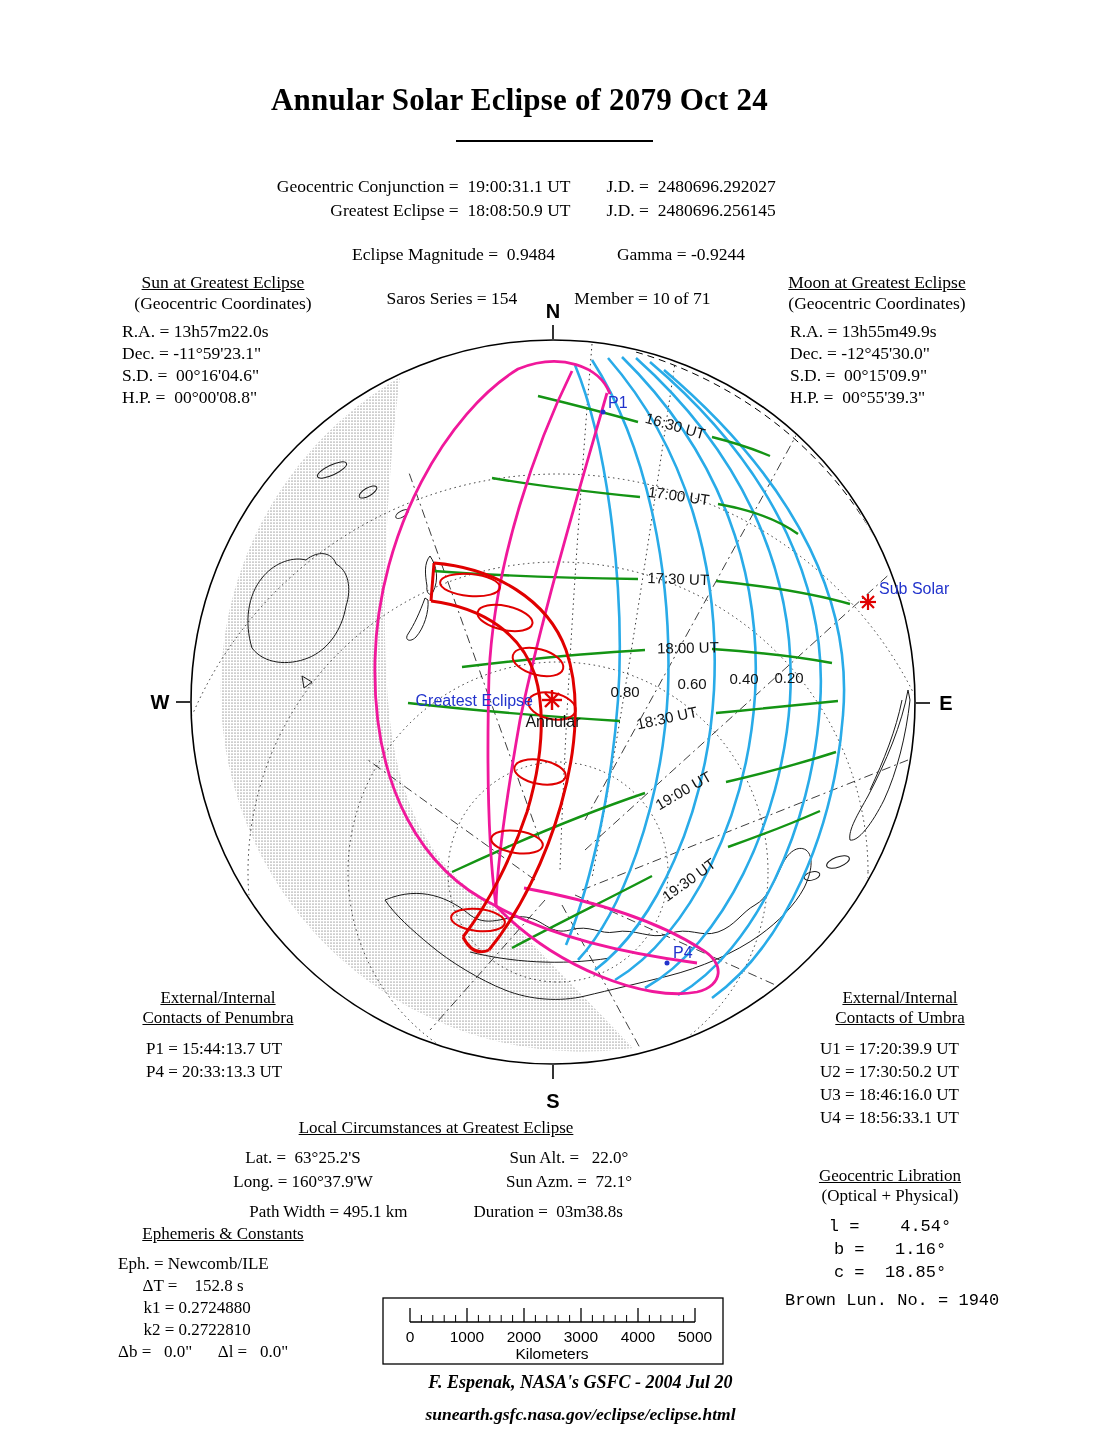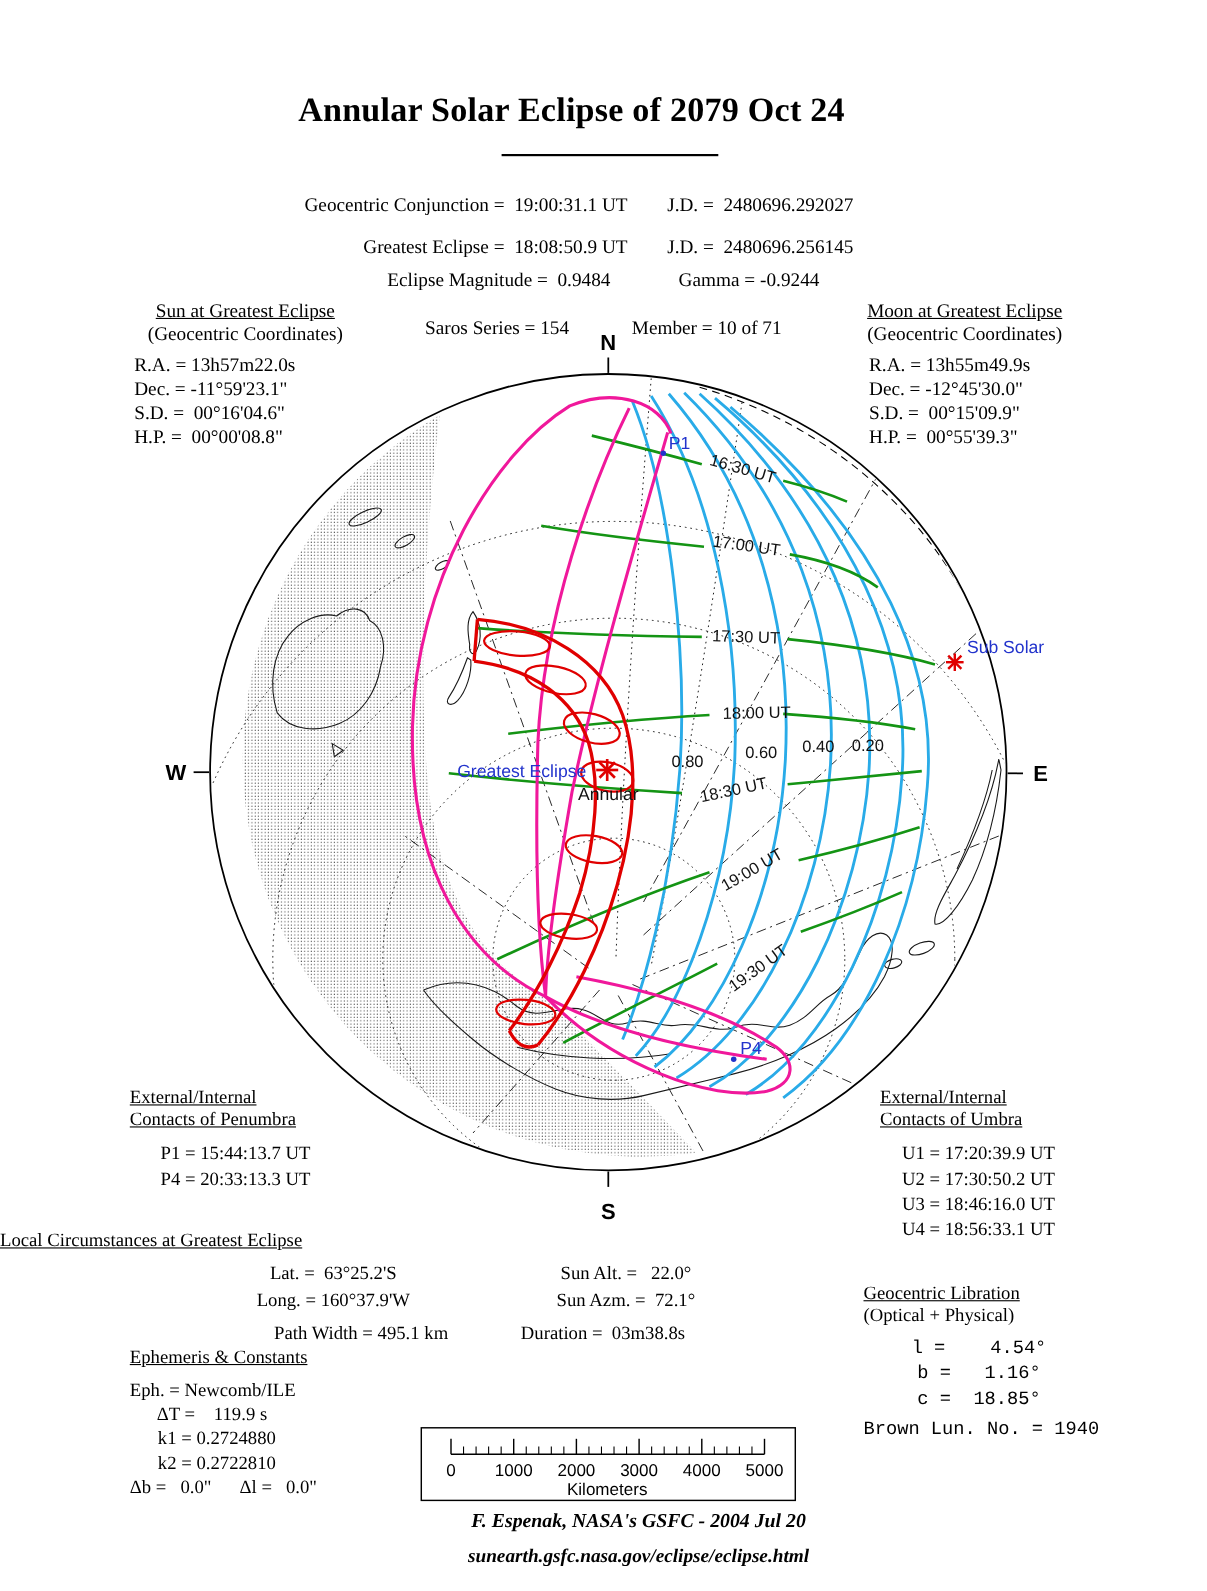--- a/index.html
+++ b/index.html
@@ -13,21 +13,21 @@
   .title-rule{left:456px;top:140px;width:197px;height:2px;background:#000;}
   .hrow{left:0;width:1097px;display:flex;justify-content:center;font-size:17.5px;}
   .hrow .c1{width:380px;text-align:right;}
   .hrow .c2{width:300px;text-align:left;margin-left:36px;}
   .hrow2{left:0;width:1097px;display:flex;justify-content:center;font-size:17.5px;}
   .hrow2 span{text-align:left;}
   .side{width:230px;font-size:17.5px;}
   .side .hd{text-align:center;}
   .side .rows{margin-top:6px;padding-left:14px;line-height:22px;}
   .blk{font-size:17px;}
-  .blk .hd{text-align:left;line-height:20px;}
+  .blk .hd{text-align:center;line-height:20px;}
   .blk .rows{margin-top:9px;line-height:23px;}
   .footer{left:0;width:1097px;text-align:center;font-style:italic;font-weight:700;margin-left:32px;}
   svg{position:absolute;left:0;top:0;}
   .glabel{font-family:"Liberation Sans",sans-serif;fill:#111;}
   .blab{font-family:"Liberation Sans",sans-serif;fill:#2233cc;}
   .nsew{font-family:"Liberation Sans",sans-serif;font-weight:bold;font-size:20px;fill:#000;}
   .sbnum{font-family:"Liberation Sans",sans-serif;font-size:15.5px;fill:#000;}
 </style>
 </head>
 <body>
@@ -238,21 +238,21 @@
     </g>
   </svg>
 
   <div class="abs title">Annular Solar Eclipse of  2079 Oct 24</div>
   <div class="abs title-rule"></div>
 
   <div class="abs hrow" style="top:176px">
     <span class="c1 pre">Geocentric Conjunction =  19:00:31.1 UT</span>
     <span class="c2 pre">J.D. =  2480696.292027</span>
   </div>
-  <div class="abs hrow" style="top:214px">
+  <div class="abs hrow" style="top:200px">
     <span class="c1 pre">Greatest Eclipse =  18:08:50.9 UT</span>
     <span class="c2 pre">J.D. =  2480696.256145</span>
   </div>
   <div class="abs hrow2" style="top:244px">
     <span class="pre">Eclipse Magnitude =  0.9484</span>
     <span class="pre" style="margin-left:62px">Gamma = -0.9244</span>
   </div>
   <div class="abs hrow2" style="top:288px">
     <span class="pre">Saros Series = 154</span>
     <span class="pre" style="margin-left:57px">Member = 10 of 71</span>
@@ -315,21 +315,21 @@
     <div style="display:flex;justify-content:center;margin-top:8px">
       <span class="pre">Path Width = 495.1 km</span>
       <span class="pre" style="margin-left:66px">Duration =  03m38.8s</span>
     </div>
   </div>
 
   <div class="abs blk" style="left:118px;top:1224px;width:210px">
     <div class="hd u">Ephemeris &amp; Constants</div>
     <div class="rows" style="line-height:22px">
       <div class="pre">Eph. = Newcomb/ILE</div>
-      <div class="pre">      ΔT =    119.9 s</div>
+      <div class="pre">      ΔT =    152.8 s</div>
       <div class="pre">      k1 = 0.2724880</div>
       <div class="pre">      k2 = 0.2722810</div>
       <div class="pre">Δb =   0.0"      Δl =   0.0"</div>
     </div>
   </div>
 
   <div class="abs blk" style="left:785px;top:1166px;width:210px">
     <div class="hd u">Geocentric Libration</div>
     <div class="hd">(Optical + Physical)</div>
     <div class="rows ctr" style="line-height:23px">

